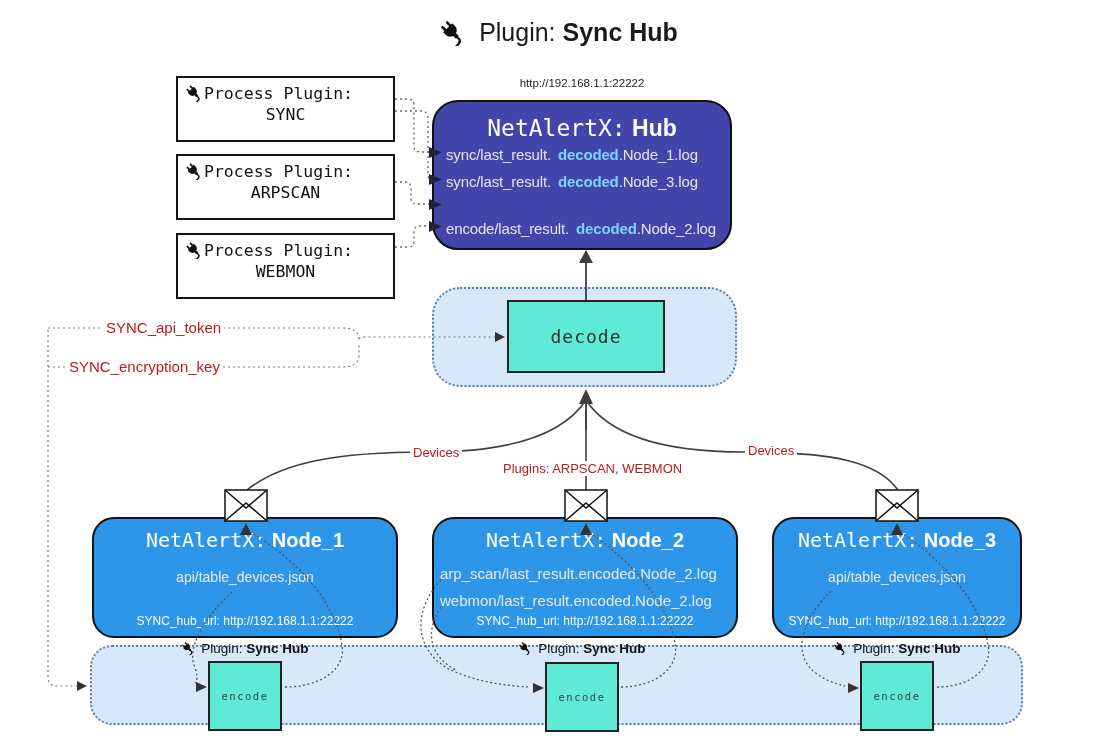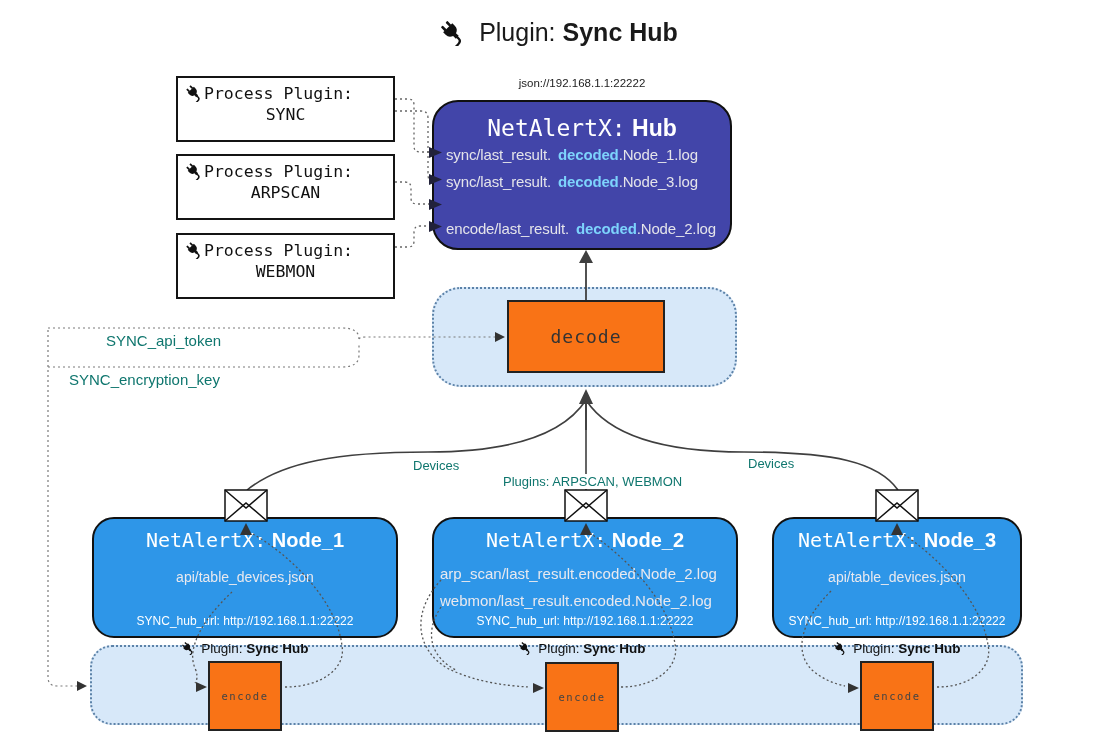--- a/index.html
+++ b/index.html
@@ -32,21 +32,21 @@
   .hub-file{position:absolute;left:12px;font-size:15px;letter-spacing:-0.15px;
             color:#e4e4ea;white-space:nowrap;}
   .hub-file b{color:#7dd3fc;margin-left:7px;}
 
   
   .group{position:absolute;background:var(--group-fill,#d7e8f9);
          border:2px dotted var(--group-border,#5c82a8);box-sizing:border-box;z-index:1;}
   .decode-group{left:432px;top:287px;width:305px;height:100px;border-radius:28px;}
   .encode-group{left:90px;top:645px;width:933px;height:80px;border-radius:22px;}
 
-  .io-box{position:absolute;background:#f97316;border:2px solid #222;box-sizing:border-box;
+  .io-box{position:absolute;background:#5eead4;border:2px solid #222;box-sizing:border-box;
           z-index:3;display:flex;align-items:center;justify-content:center;
           font-family:"DejaVu Sans Mono",monospace;color:#333;}
   .decode-box{left:507px;top:300px;width:158px;height:73px;font-size:18px;letter-spacing:1px;}
   .encode-box{width:74px;height:70px;font-size:10.5px;letter-spacing:1.5px;color:#444;}
 
   
   .node-box{position:absolute;top:517px;height:121px;background:var(--node-fill,#2e96e8);
             border:2.5px solid #111;border-radius:22px;box-sizing:border-box;
             z-index:2;color:#fff;}
   .node-title{text-align:center;margin-top:9px;font-size:20px;white-space:nowrap;}
@@ -57,21 +57,21 @@
   .node-file-l{position:absolute;left:6px;font-size:15px;color:#e9e9ef;white-space:nowrap;}
   .node-url{position:absolute;left:0;right:0;bottom:8px;text-align:center;
             font-size:12px;color:#fff;white-space:nowrap;}
 
   
   .enc-label{position:absolute;top:641px;width:140px;text-align:center;font-size:13.5px;
              color:#111;z-index:4;white-space:nowrap;}
   .enc-label .plug{vertical-align:-2px;margin-right:2px;}
 
   
-  .lbl{position:absolute;z-index:6;background:#fff;padding:0 3px;color:#0f766e;white-space:nowrap;margin-top:13px;}
+  .lbl{position:absolute;z-index:6;background:#fff;padding:0 3px;color:#b91c1c;white-space:nowrap;}
   .lbl-token{font-size:15px;}
   .lbl-edge{font-size:13px;}
 
   
   .overlay{position:absolute;left:0;top:0;z-index:5;pointer-events:none;}
 </style>
 </head>
 <body>
 
 <div class="stage">
@@ -109,21 +109,21 @@
         </svg><span>Process Plugin:</span></div>
     <div class="proc-line2">ARPSCAN</div>
   </div>
   <div class="proc-box" style="top:233px">
     <div class="proc-line1"><svg class="plug" width="18" height="18">
           <use href="#plug"></use>
         </svg><span>Process Plugin:</span></div>
     <div class="proc-line2">WEBMON</div>
   </div>
 
-  <div class="hub-url">json://192.168.1.1:22222</div>
+  <div class="hub-url">http://192.168.1.1:22222</div>
   <div class="hub-box">
     <div class="hub-title">
       <span class="pfx">NetAlertX:</span>
       <b>Hub</b>
     </div>
     <div class="hub-file" style="top:44px"><span>sync/last_result.</span><b>decoded</b><span>.Node_1.log</span></div>
     <div class="hub-file" style="top:71px"><span>sync/last_result.</span><b>decoded</b><span>.Node_3.log</span></div>
     <div class="hub-file" style="top:118px"><span>encode/last_result.</span><b>decoded</b><span>.Node_2.log</span></div>
   </div>
 

